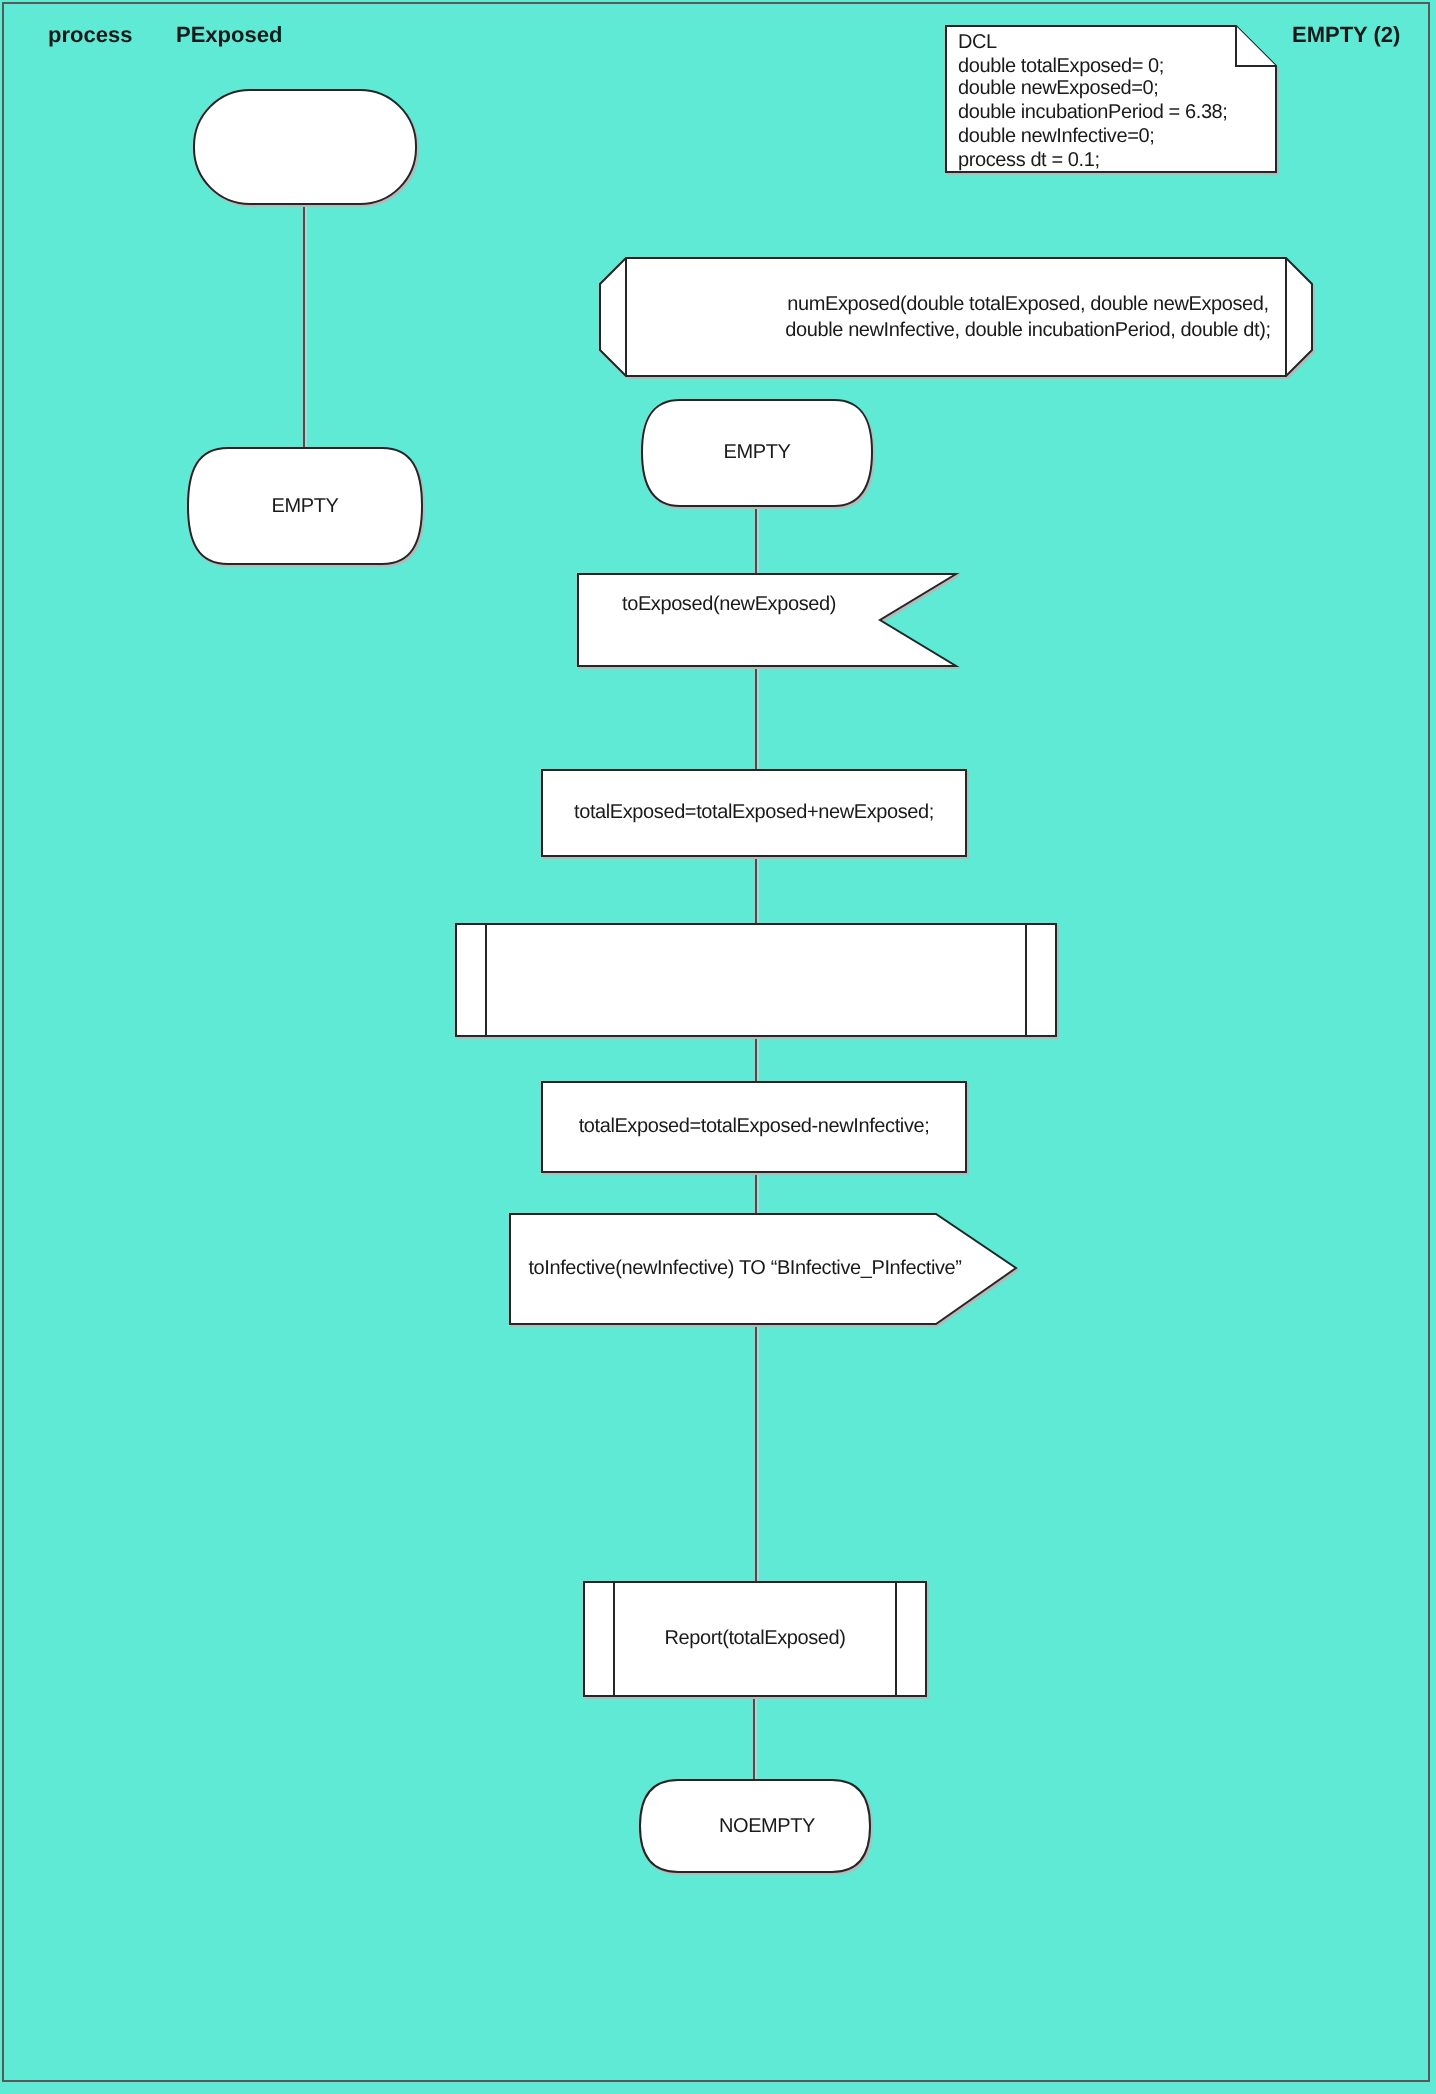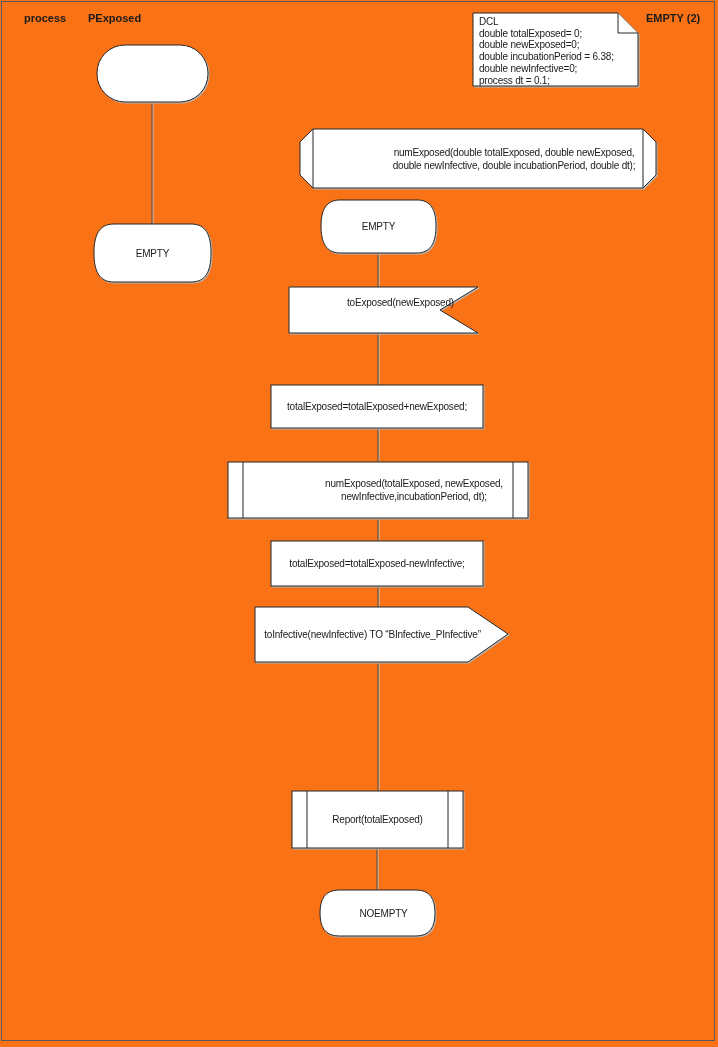--- a/index.html
+++ b/index.html
@@ -9,21 +9,21 @@
     width: 718px;
     height: 1047px;
     font-family: "Liberation Sans", sans-serif;
     color: #1a1a1a;
     overflow: hidden;
   }
   .canvas {
     position: relative;
     width: 718px;
     height: 1047px;
-    background: #f97316;
+    background: #5eead4;
   }
   svg.layer {
     position: absolute;
     left: 0;
     top: 0;
   }
   .shapes path, .shapes rect, .shapes polygon, .shapes line {
     fill: #ffffff;
     stroke: #262626;
     stroke-width: 1;
@@ -140,28 +140,24 @@
 
   <div class="lbl multiline" style="left:300px; top:129px; width:356px; height:59px;">
     <div>numExposed(double totalExposed, double newExposed,</div>
     <div>double newInfective, double incubationPeriod, double dt);</div>
   </div>
 
   <div class="lbl" style="left:94px; top:224px; width:117px; height:58px;">EMPTY</div>
 
   <div class="lbl" style="left:321px; top:200px; width:115px; height:53px;">EMPTY</div>
 
-  <div class="lbl" style="left:289px; top:287px; width:151px; height:30px;padding-left:36px;">toExposed(newExposed)</div>
+  <div class="lbl" style="left:289px; top:287px; width:151px; height:30px;">toExposed(newExposed)</div>
 
   <div class="lbl" style="left:271px; top:385px; width:212px; height:43px;">totalExposed=totalExposed+newExposed;</div>
 
-  <div class="lbl multiline" style="left:243px; top:462px; width:270px; height:56px;">
-    <div>numExposed(totalExposed, newExposed,</div>
-    <div>newInfective,incubationPeriod, dt);</div>
-  </div>
 
   <div class="lbl" style="left:255px; top:607px; width:235px; height:55px;">toInfective(newInfective) TO “BInfective_PInfective”</div>
 
   <div class="lbl" style="left:271px; top:541px; width:212px; height:45px;">totalExposed=totalExposed-newInfective;</div>
 
   <div class="lbl" style="left:307px; top:791px; width:141px; height:57px;">Report(totalExposed)</div>
 
   <div class="lbl" style="left:320px; top:890px; width:127px; height:46px;">NOEMPTY</div>
 
 </div>

